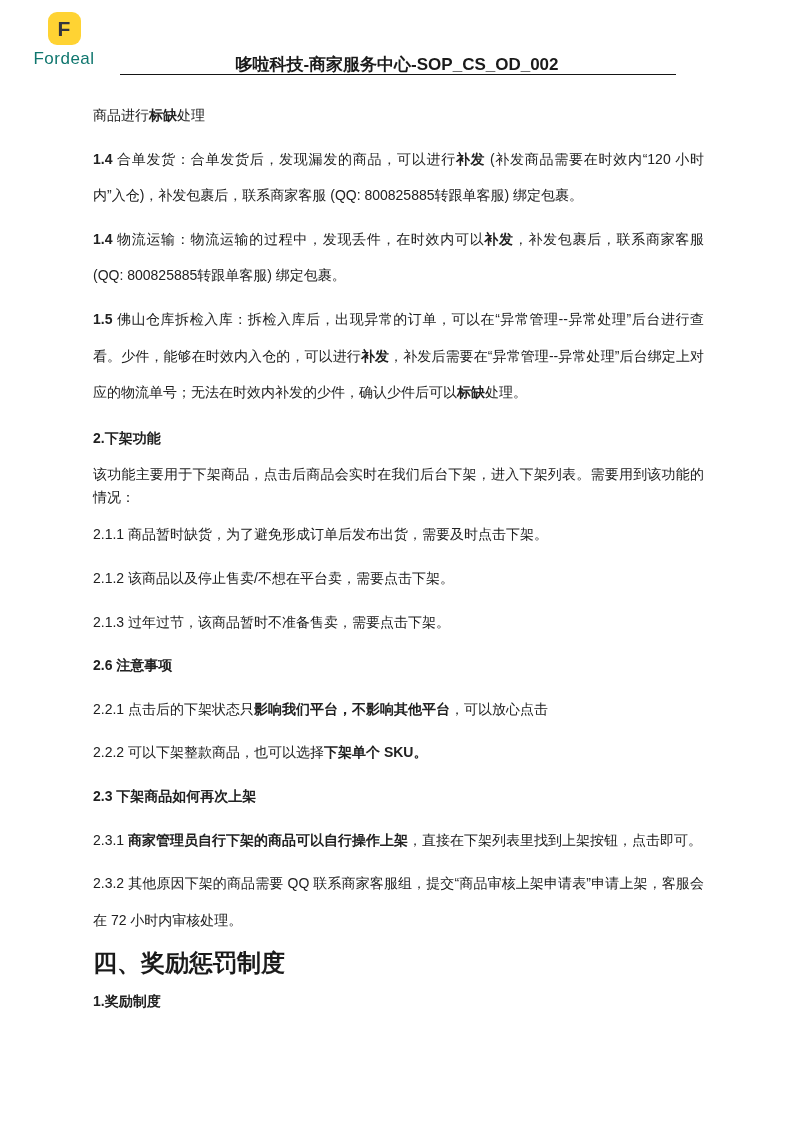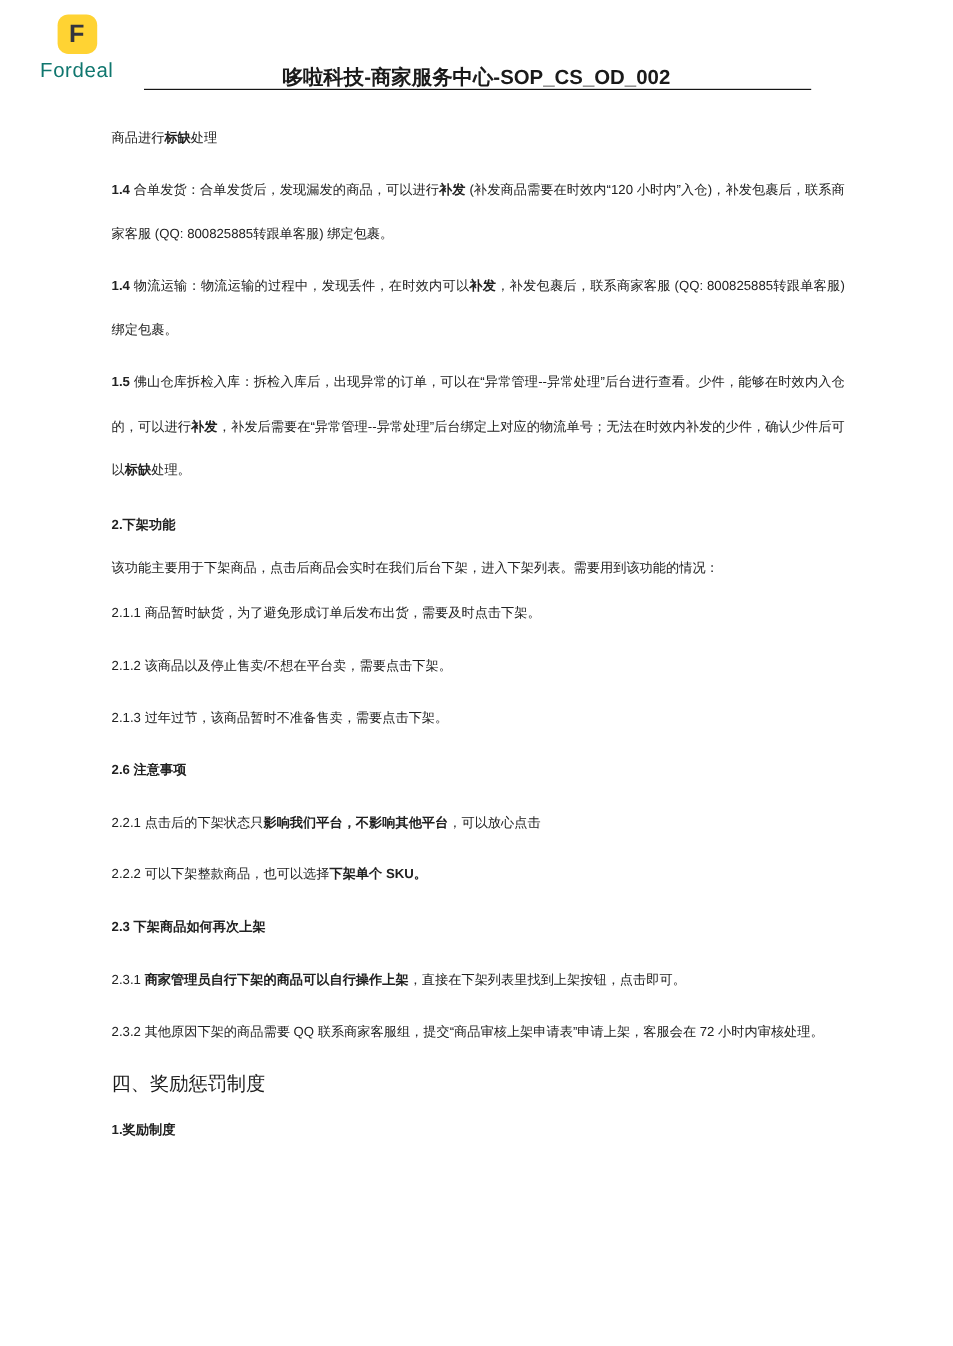--- a/index.html
+++ b/index.html
@@ -28,31 +28,31 @@
     position: absolute; top: 53px; left: 0; width: 100%;
     text-align: center; font-size: 17px; font-weight: 700; color: #1a1a1a;
   }
   .header-rule {
     position: absolute; top: 74px; left: 120px; width: 556px;
     border-top: 1.6px solid #151515;
   }
   
   .content { position: absolute; top: 97px; left: 93px; width: 611px; }
   p.body {
-    font-size: 11px;
+    font-size: 14px;
     line-height: 36.6px;
     text-align: justify;
     margin: 0 0 7px 0;
     word-break: break-word;
   }
   p.tight { line-height: 23px; }
   .b { font-weight: 700; }
   p.h-sec { margin-top: 9px; }
   .h-big {
-    font-size: 16px; font-weight: 400; line-height: 30px;
+    font-size: 24px; font-weight: 700; line-height: 30px;
     margin: 10px 0 5px 0; color: #1a1a1a;
   }
 </style>
 </head>
 <body>
 
 <div class="page">
 
   <header>
     <div class="logo">

